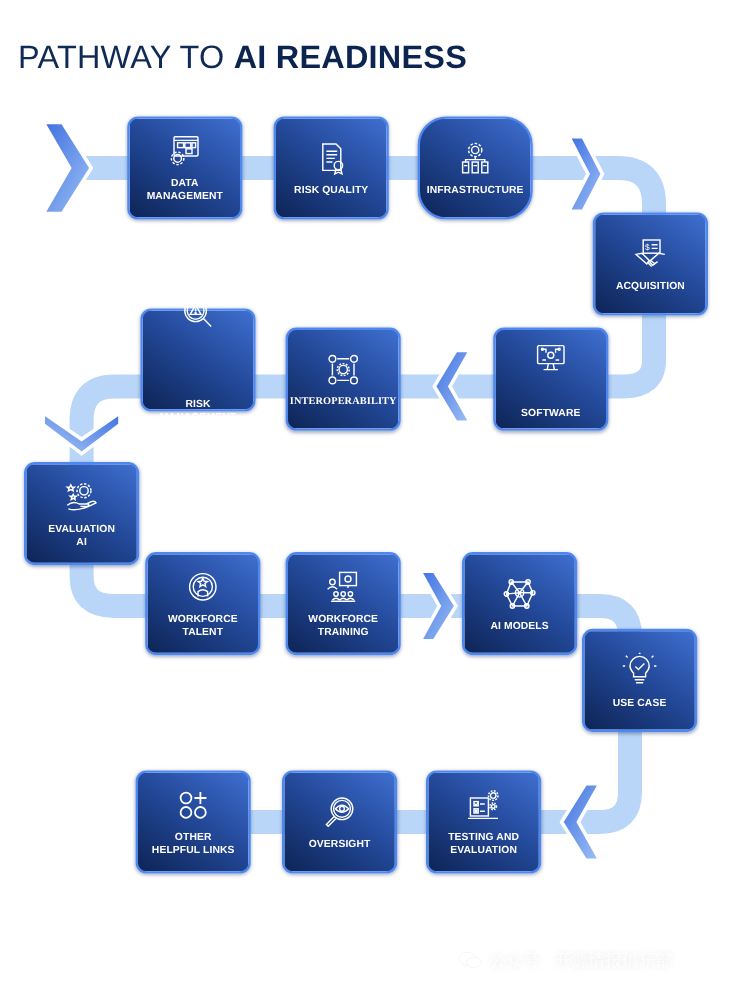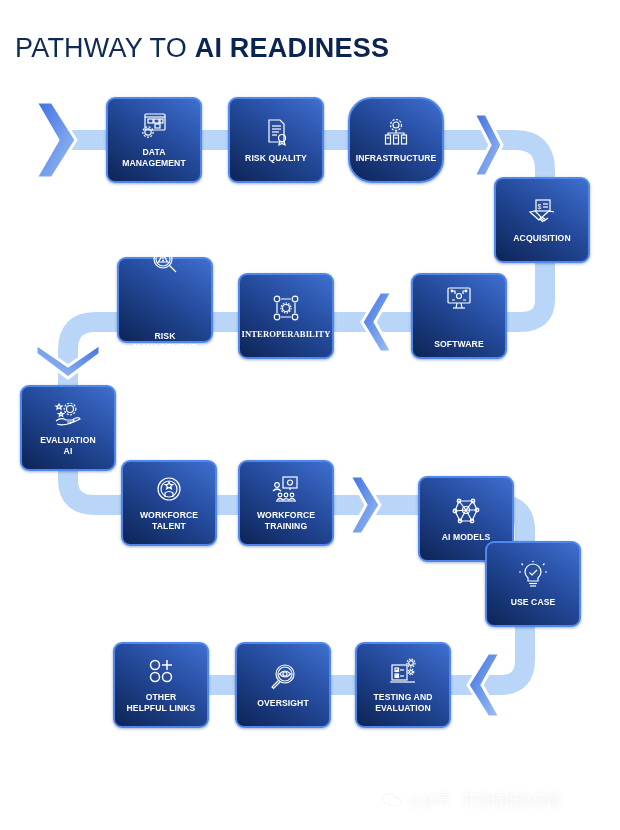--- a/index.html
+++ b/index.html
@@ -207,37 +207,37 @@
         <circle cx="15" cy="21" r="1.8"></circle>
         <circle cx="21" cy="21" r="1.8"></circle>
         <path d="M6 26 Q9 23 12 26 M12 26 Q15 23 18 26 M18 26 Q21 23 24 26"></path>
         <line x1="5" y1="27" x2="25" y2="27"></line>
       </svg>
   </span>
   <span class="label">WORKFORCE
 TRAINING</span>
 </div>
 
-<div class="box" style="left:418px;top:460px;margin-top:16px;">
+<div class="box" style="left:385px;top:460px;">
   <span class="icon">
     <svg viewBox="0 0 30 30" fill="none" stroke="#fff" stroke-width="1.2">
         <circle cx="15" cy="14" r="3.5"></circle>
         <circle cx="8" cy="5" r="1.8"></circle>
         <circle cx="22" cy="5" r="1.8"></circle>
         <circle cx="26" cy="14" r="1.8"></circle>
         <circle cx="4" cy="15" r="1.8"></circle>
         <circle cx="9" cy="25" r="1.8"></circle>
         <circle cx="21" cy="25" r="1.8"></circle>
         <path d="M8 5 L22 5 L26 14 L21 25 L9 25 L4 15 Z M8 5 L15 14 L22 5 M26 14 L15 14 L4 15 M9 25 L15 14 L21 25 M8 5 L4 15 M22 5 L26 14"></path>
       </svg>
   </span>
   <span class="label">AI MODELS</span>
 </div>
 
-<div class="box" style="left:485px;top:541px;justify-content:center;">
+<div class="box" style="left:485px;top:524px;justify-content:center;">
   <span class="icon">
     <svg viewBox="0 0 30 30" fill="none" stroke="#fff" stroke-width="1.2">
         <path d="M10 17 Q7 14 7 11 A8 8 0 0 1 23 11 Q23 14 20 17 V20 H10 Z"></path>
         <path d="M11.5 11.5 L14 14 L19 9"></path>
         <line x1="11" y1="22.5" x2="19" y2="22.5"></line>
         <line x1="12" y1="25" x2="18" y2="25"></line>
         <line x1="15" y1="1" x2="15" y2="0"></line>
         <path d="M3 11 H1 M29 11 H27 M5 4 L3.5 2.5 M25 4 L26.5 2.5 M15 1 V-1"></path>
       </svg>
   </span>

